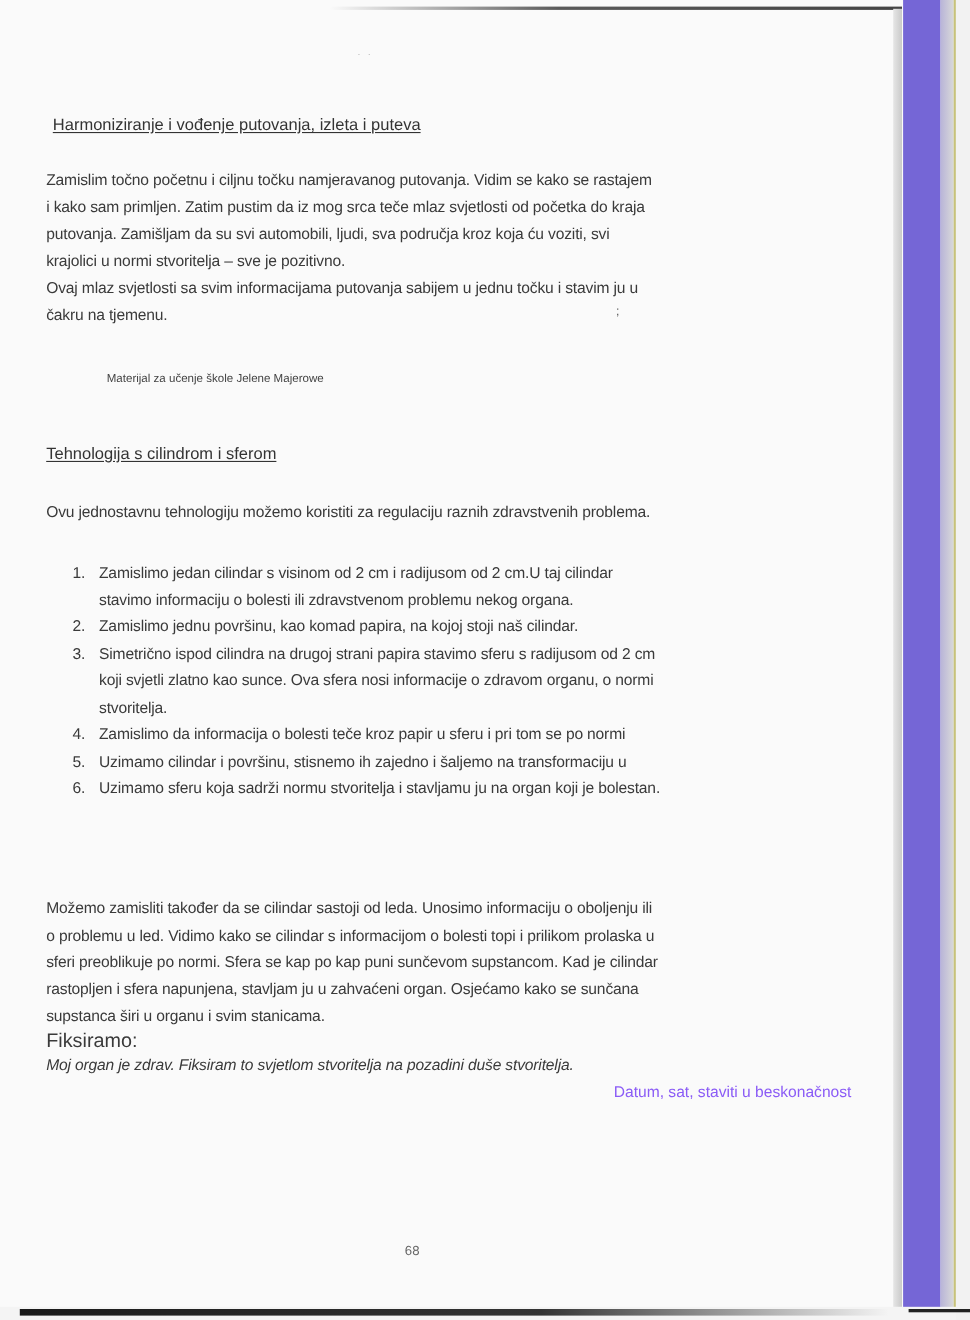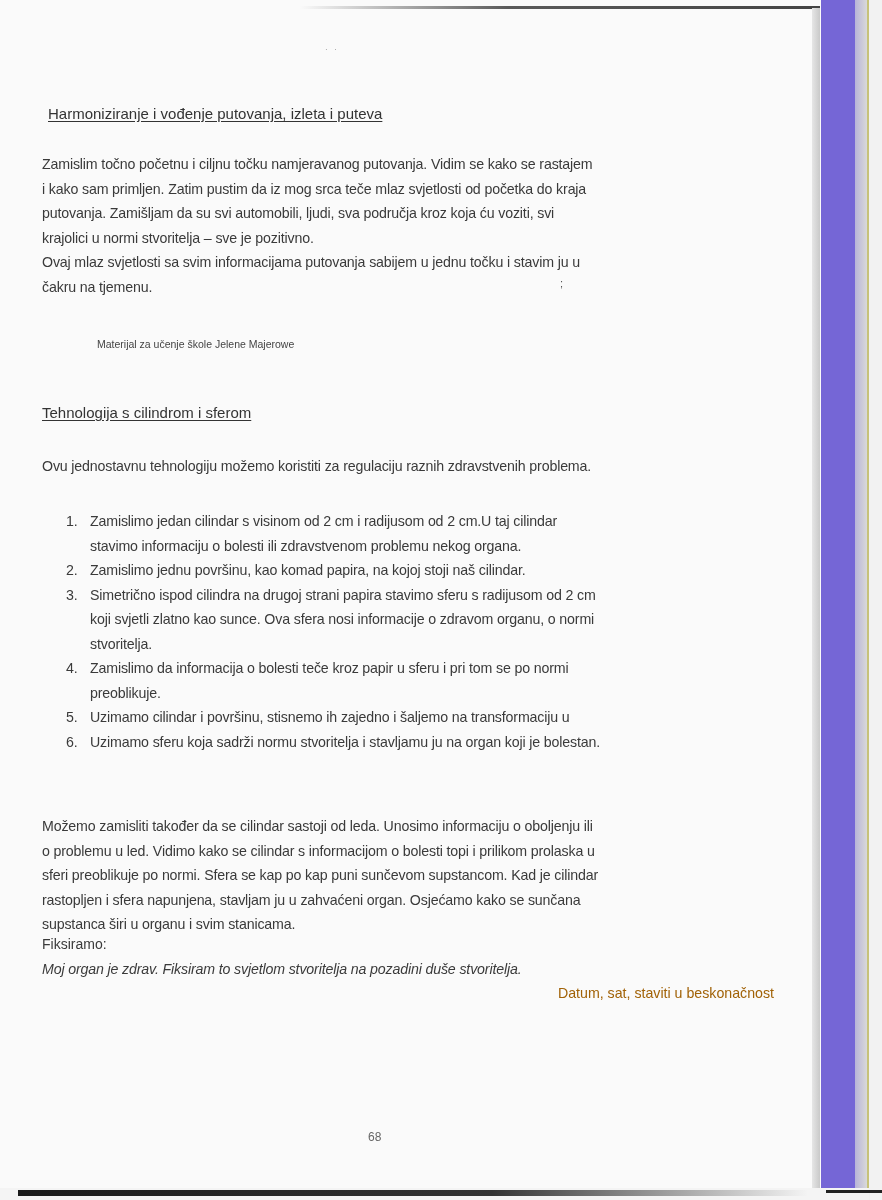--- a/index.html
+++ b/index.html
@@ -61,23 +61,23 @@
   .p1 { top: 152px; width: 740px; }
   .p1 .line { display: block; white-space: nowrap; }
   .note { position: absolute; top: 338px; left: 16px; font-size: 10.5px; color: #444; margin-left: 39px; }
   .intro { position: absolute; top: 458px; left: 0; font-size: 14.2px; color: #3a3a3a; white-space: nowrap; letter-spacing: -0.15px; }
   .list { position: absolute; top: 509px; left: 0; width: 740px; margin: 0; padding: 0; list-style: none; }
   .list li { position: relative; padding-left: 48px; font-size: 14.2px; line-height: 24.5px; color: #3a3a3a; letter-spacing: -0.15px; }
   .list li .num { position: absolute; left: 24px; top: 0; }
   .list li .line { display: block; white-space: nowrap; }
   .p2 { top: 814px; width: 740px; }
   .p2 .line { display: block; white-space: nowrap; }
-  .fix-label { position: absolute; top: 936px; left: 0; font-size: 14px; color: #3a3a3a; }
+  .fix-label { position: absolute; top: 936px; left: 0; font-size: 18px; color: #3a3a3a; }
   .fix-text { position: absolute; top: 961px; left: 0; font-size: 14.2px; font-style: italic; color: #3a3a3a; white-space: nowrap; letter-spacing: -0.15px; }
-  .signature { position: absolute; top: 985px; right: 8px; font-size: 14.2px; color: #a16207; white-space: nowrap; }
+  .signature { position: absolute; top: 985px; right: 8px; font-size: 14.2px; color: #8b5cf6; white-space: nowrap; }
   .page-number { position: absolute; top: 1130px; left: 368px; font-size: 12px; color: #666; }
   .specks { position: absolute; top: 45px; left: 325px; font-size: 8px; color: #999; }
   .semi { position: absolute; top: 277px; left: 518px; font-size: 11px; color: #555; }
 </style>
 </head>
 <body>
 
 <div class="page"></div>
 <div class="top-rule"></div>
 <div class="page-edge"></div>
@@ -121,21 +121,20 @@
     </li>
     <li>
       <span class="num">3.</span>
       <span class="line">Simetrično ispod cilindra na drugoj strani papira stavimo sferu s radijusom od 2 cm</span>
       <span class="line">koji svjetli zlatno kao sunce. Ova sfera nosi informacije o zdravom organu, o normi</span>
       <span class="line">stvoritelja.</span>
     </li>
     <li>
       <span class="num">4.</span>
       <span class="line">Zamislimo da informacija o bolesti teče kroz papir u sferu i pri tom se po normi</span>
-      <span class="line">preoblikuje.</span>
     </li>
     <li>
       <span class="num">5.</span>
       <span class="line">Uzimamo cilindar i površinu, stisnemo ih zajedno i šaljemo na transformaciju u</span>
     </li>
     <li>
       <span class="num">6.</span>
       <span class="line">Uzimamo sferu koja sadrži normu stvoritelja i stavljamu ju na organ koji je bolestan.</span>
     </li>
   </ol>

